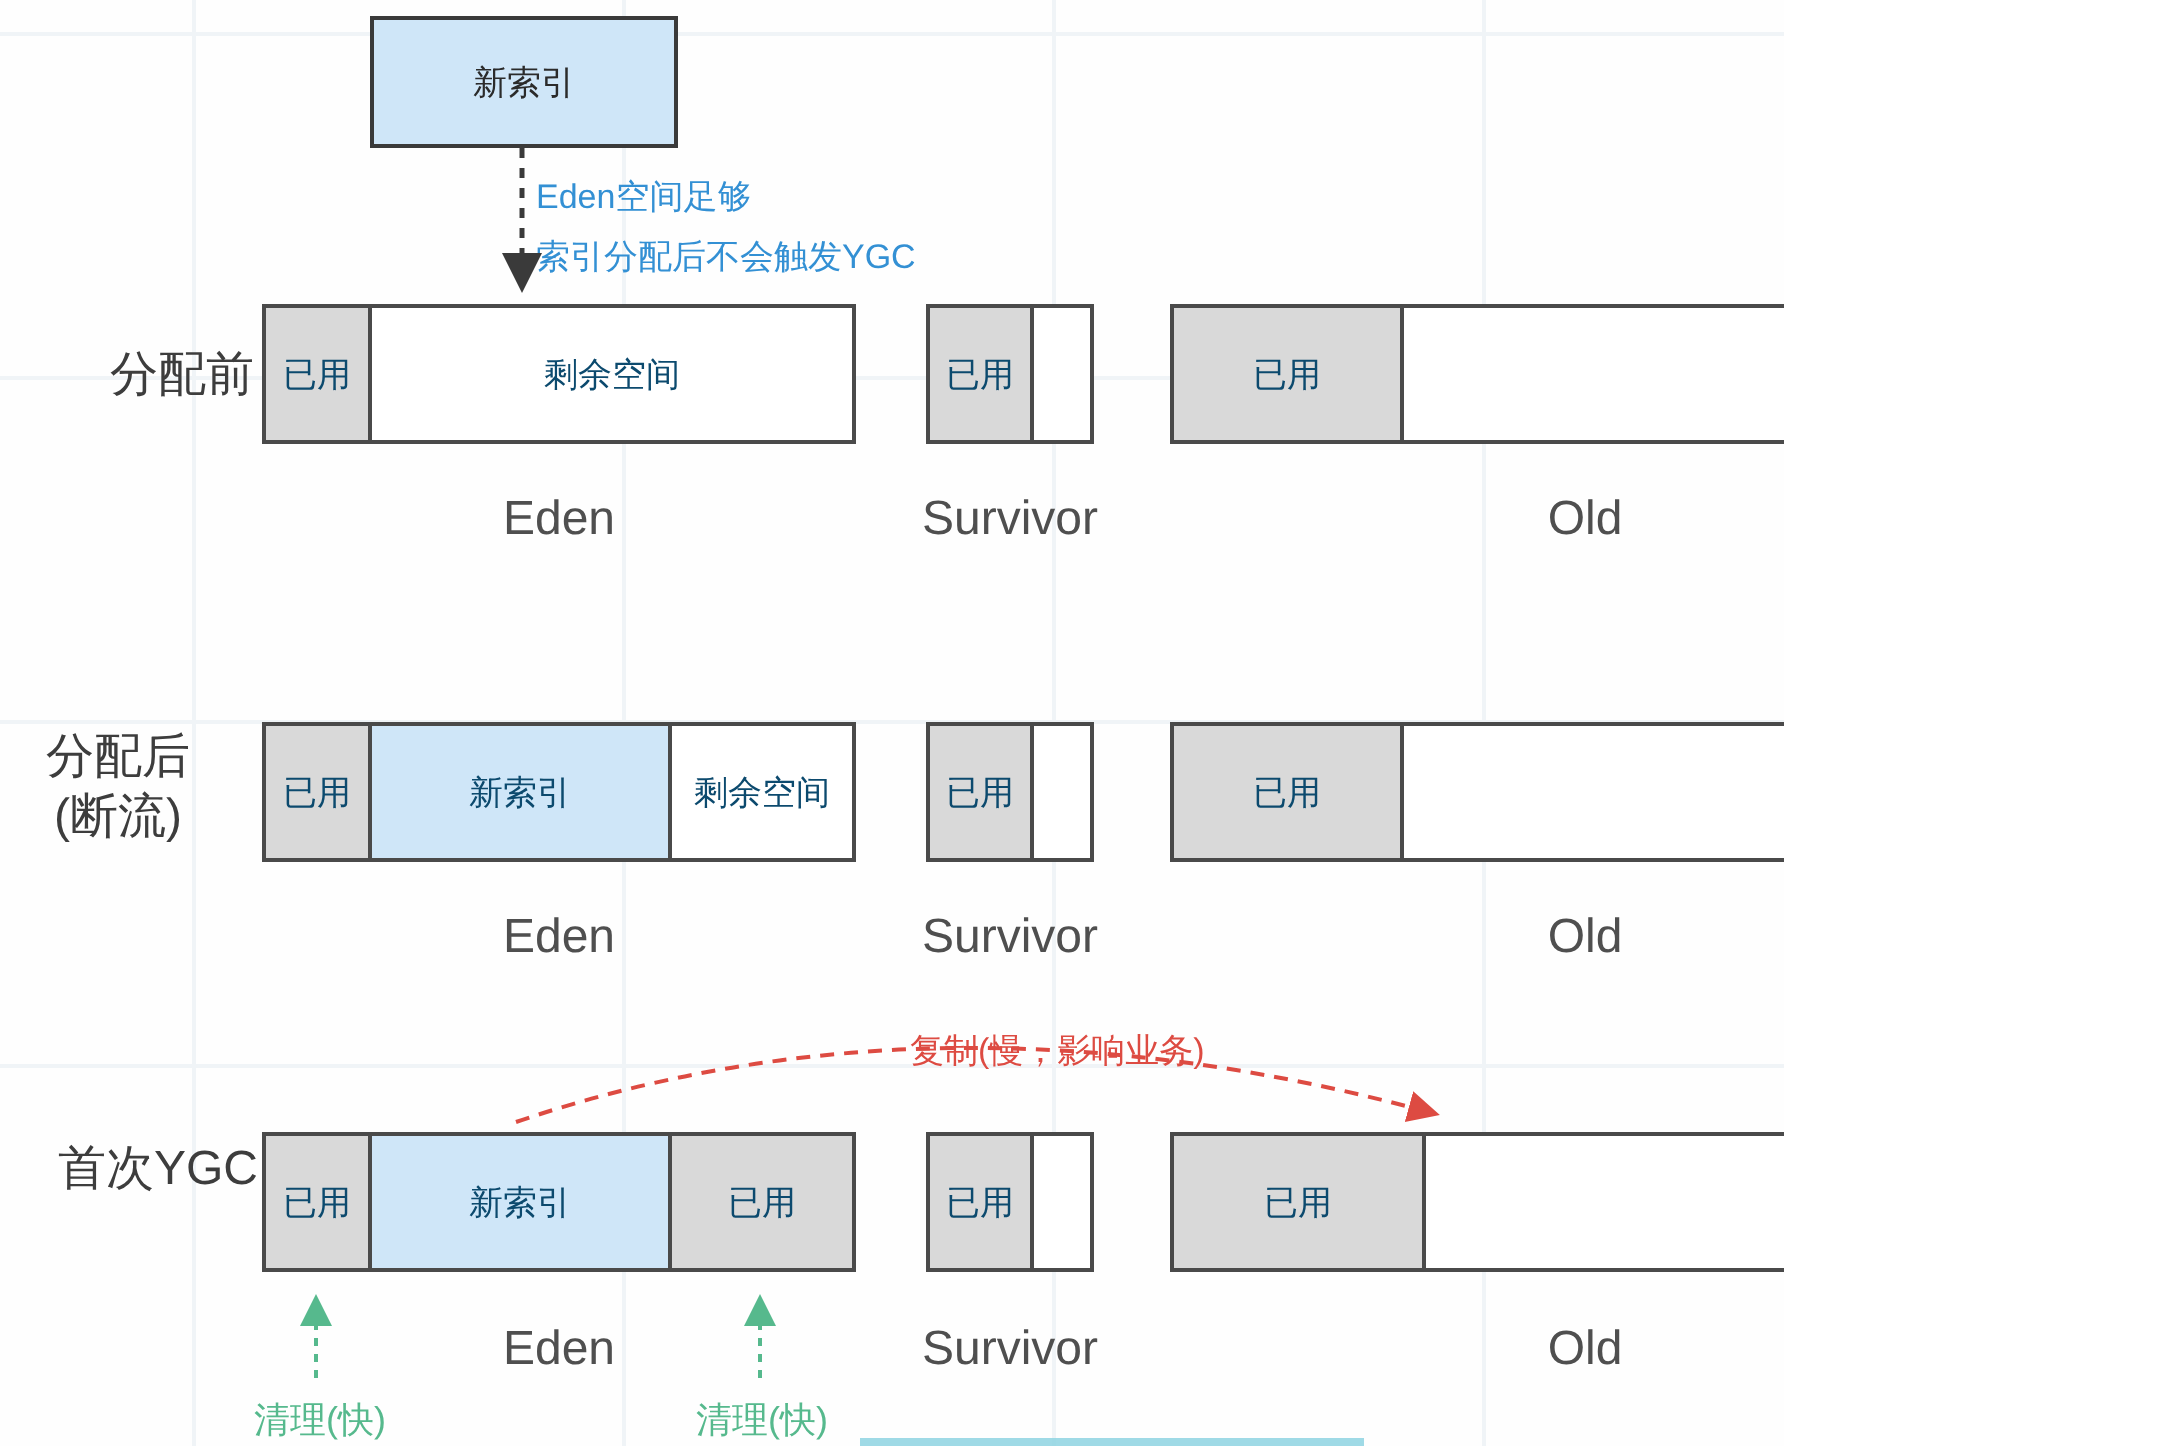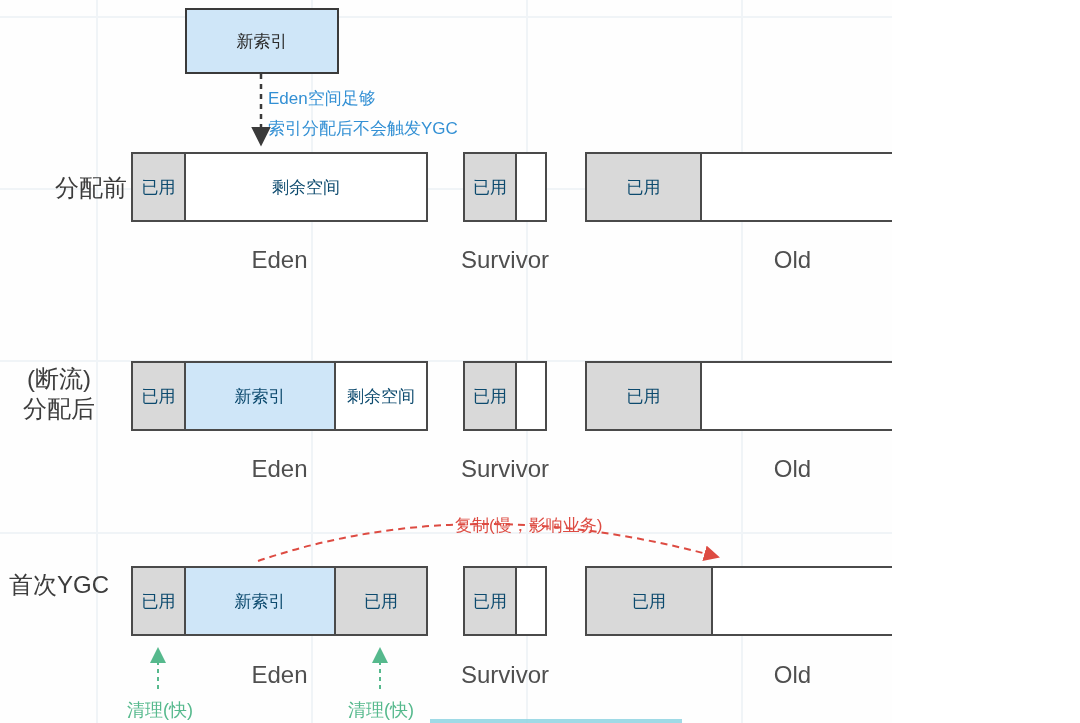--- a/index.html
+++ b/index.html
@@ -72,41 +72,41 @@
   </div>
   <div class="abs bar" style="left:585px;top:152px;width:415px;">
     <div class="seg fill-gray" style="width:117px;">已用</div>
     <div class="seg fill-white" style="width:300px;"></div>
   </div>
   <div class="abs caption" style="left:131px;top:230px;width:297px;">Eden</div>
   <div class="abs caption" style="left:458px;top:230px;width:94px;">Survivor</div>
   <div class="abs caption" style="left:585px;top:230px;width:415px;">Old</div>
 
   <div class="abs row-label" style="left:0px;top:364px;">
+    <div>分配后</div>
     <div>(断流)</div>
-    <div>分配后</div>
   </div>
   <div class="abs bar" style="left:131px;top:361px;width:297px;">
     <div class="seg fill-gray" style="width:55px;">已用</div>
     <div class="seg fill-blue" style="width:152px;">新索引</div>
     <div class="seg fill-white" style="width:94px;">剩余空间</div>
   </div>
   <div class="abs bar" style="left:463px;top:361px;width:84px;">
     <div class="seg fill-gray" style="width:54px;">已用</div>
     <div class="seg fill-white" style="width:32px;"></div>
   </div>
   <div class="abs bar" style="left:585px;top:361px;width:415px;">
     <div class="seg fill-gray" style="width:117px;">已用</div>
     <div class="seg fill-white" style="width:300px;"></div>
   </div>
   <div class="abs caption" style="left:131px;top:439px;width:297px;">Eden</div>
   <div class="abs caption" style="left:458px;top:439px;width:94px;">Survivor</div>
   <div class="abs caption" style="left:585px;top:439px;width:415px;">Old</div>
 
-  <div class="abs row-label" style="left:0px;top:570px;">
+  <div class="abs row-label" style="left:0px;top:570px;padding-left:20px;">
     <div>首次YGC</div>
   </div>
   <div class="abs bar" style="left:131px;top:566px;width:297px;">
     <div class="seg fill-gray" style="width:55px;">已用</div>
     <div class="seg fill-blue" style="width:152px;">新索引</div>
     <div class="seg fill-gray" style="width:94px;">已用</div>
   </div>
   <div class="abs bar" style="left:463px;top:566px;width:84px;">
     <div class="seg fill-gray" style="width:54px;">已用</div>
     <div class="seg fill-white" style="width:32px;"></div>

